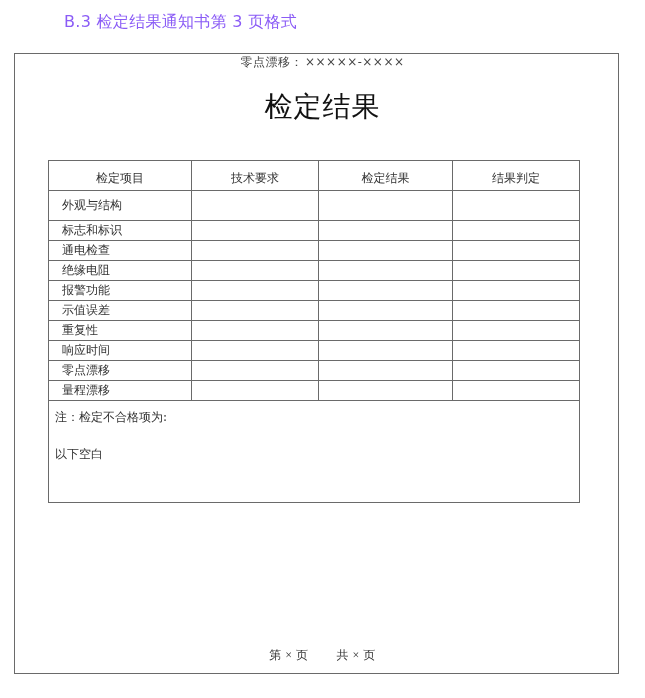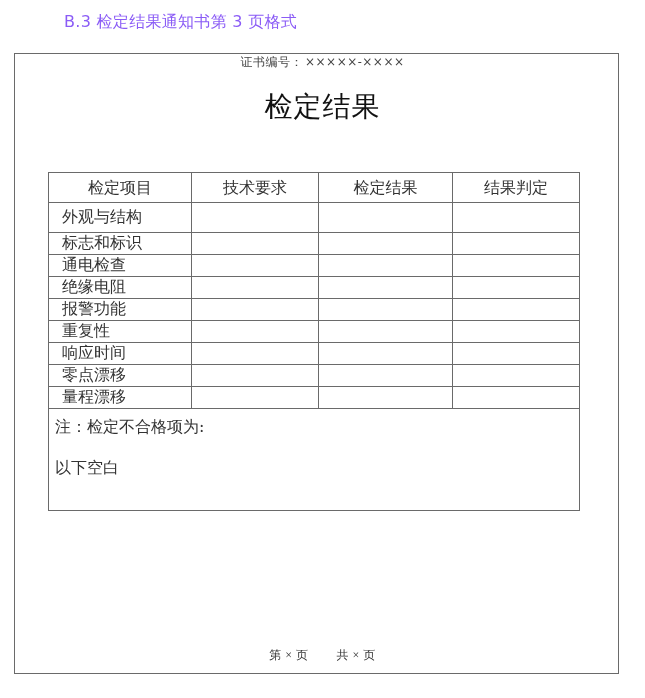--- a/index.html
+++ b/index.html
@@ -51,25 +51,25 @@
       top: 88px;
       text-align: center;
       font-family: "DejaVu Sans", "Liberation Sans", sans-serif;
       font-size: 28px;
       color: #111;
       letter-spacing: 1px;
     }
     table.results {
       position: absolute;
       left: 48px;
-      top: 172px;
+      top: 160px;
       width: 531px;
       border-collapse: collapse;
       table-layout: fixed;
-      font-size: 16px;
+      font-size: 12px;
       color: #333;
     }
     table.results td, table.results th {
       border: 1px solid #6a6a6a;
       padding: 0;
       box-sizing: border-box;
     }
     table.results th {
       font-weight: normal;
       height: 30px;
@@ -106,21 +106,21 @@
     .footer .gap { display: inline-block; width: 28px; }
   </style>
 </head>
 <body>
 
 <div class="section-heading">B.3 检定结果通知书第 3 页格式</div>
 
 <div class="frame"></div>
 
 <div class="cert-no">
-  <span class="label">证书编号：</span><span>×××××-××××</span>
+  <span class="label">零点漂移：</span><span>×××××-××××</span>
 </div>
 
 <div class="title">检定结果</div>
 
 <table class="results">
   <colgroup>
     <col style="width:143px">
     <col style="width:127px">
     <col style="width:134px">
     <col style="width:127px">
@@ -158,20 +158,26 @@
       <td></td>
       <td></td>
     </tr>
     <tr class="row">
       <td class="item">报警功能</td>
       <td></td>
       <td></td>
       <td></td>
     </tr>
     <tr class="row">
+      <td class="item">示值误差</td>
+      <td></td>
+      <td></td>
+      <td></td>
+    </tr>
+    <tr class="row">
       <td class="item">重复性</td>
       <td></td>
       <td></td>
       <td></td>
     </tr>
     <tr class="row">
       <td class="item">响应时间</td>
       <td></td>
       <td></td>
       <td></td>

